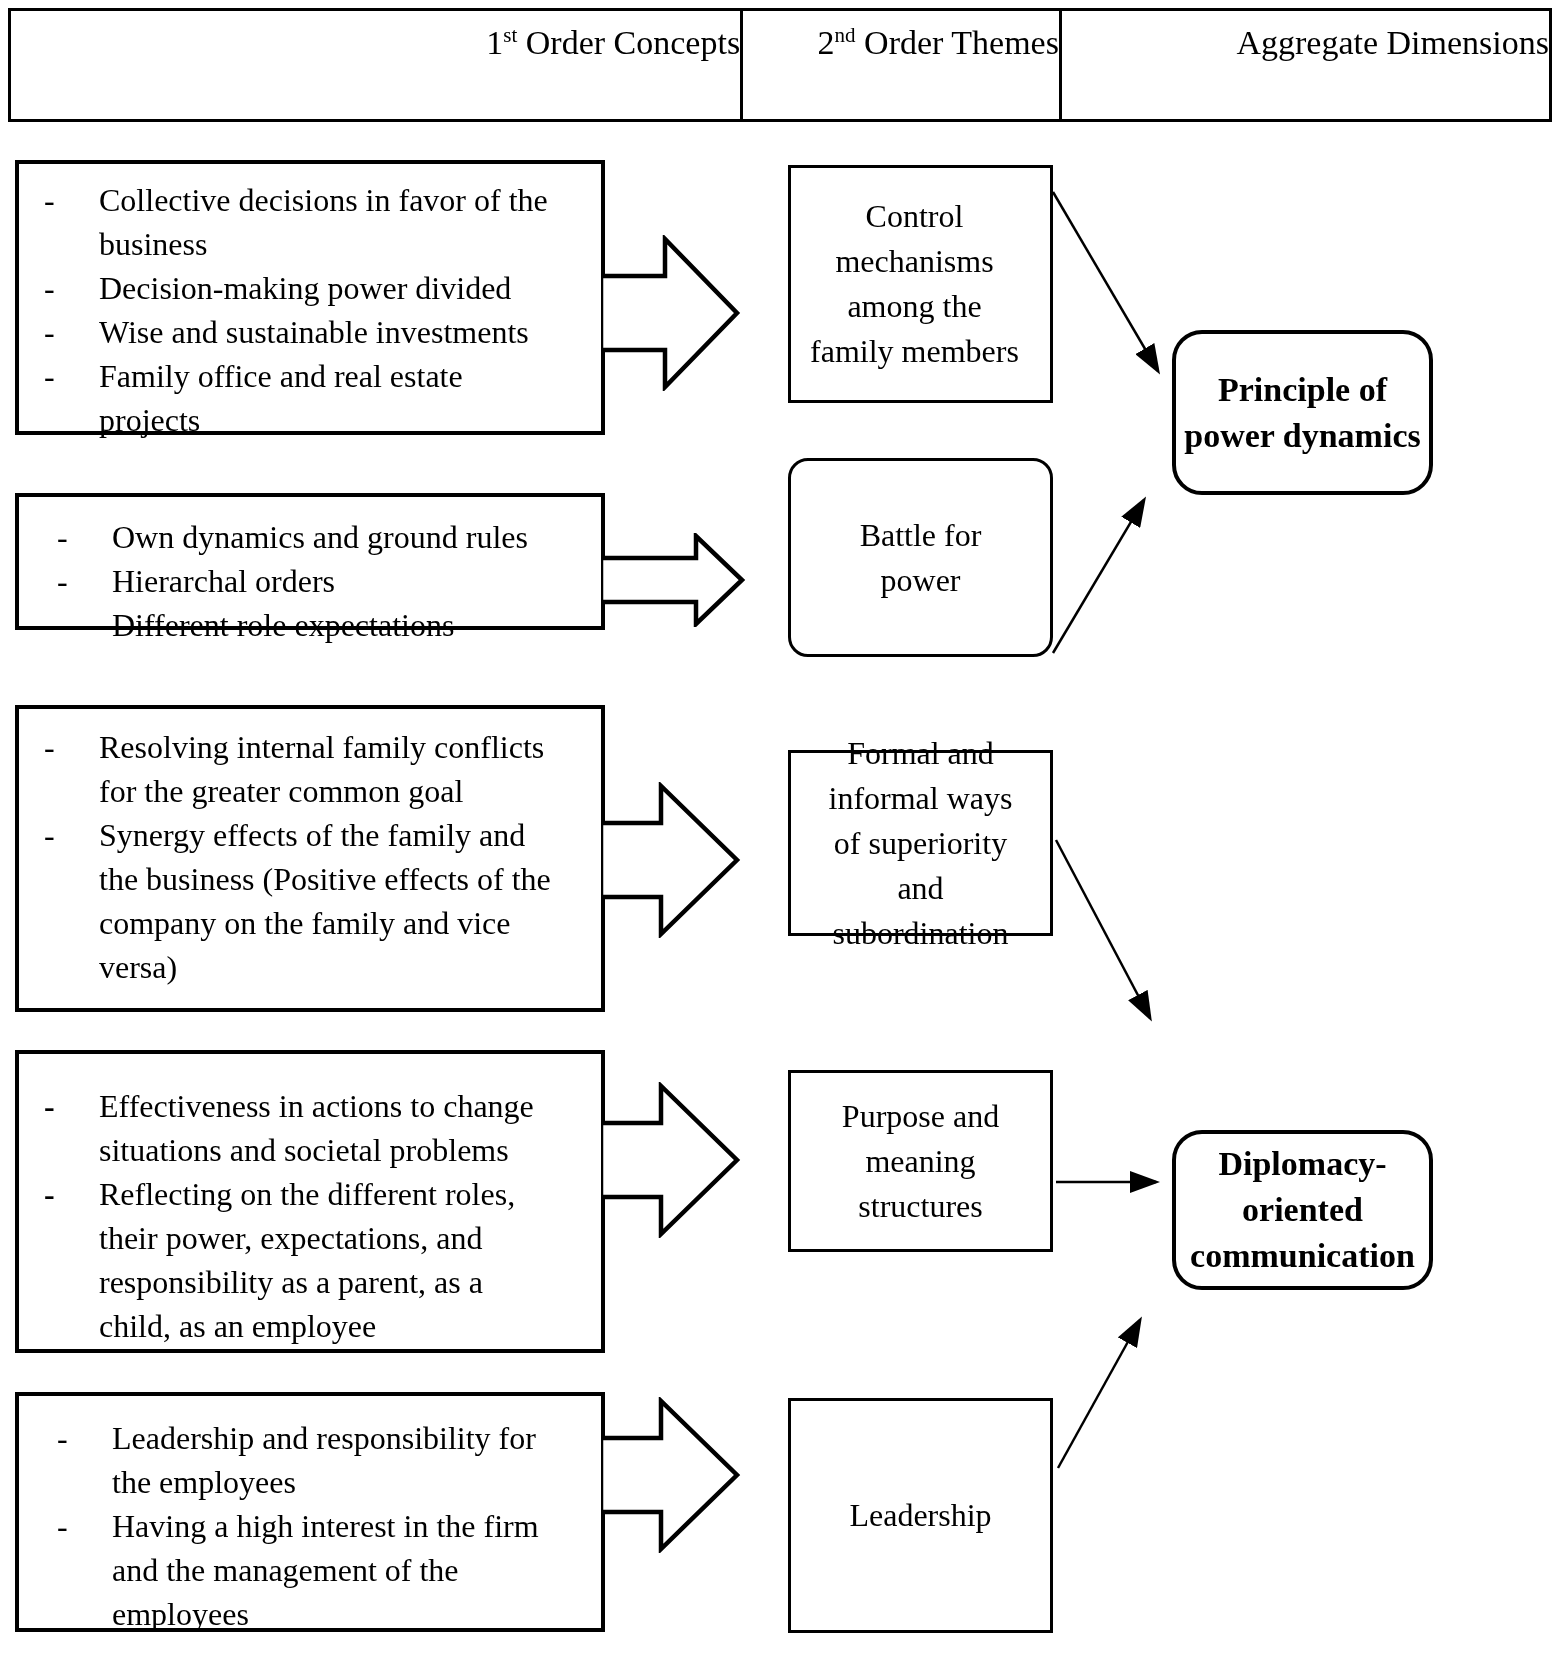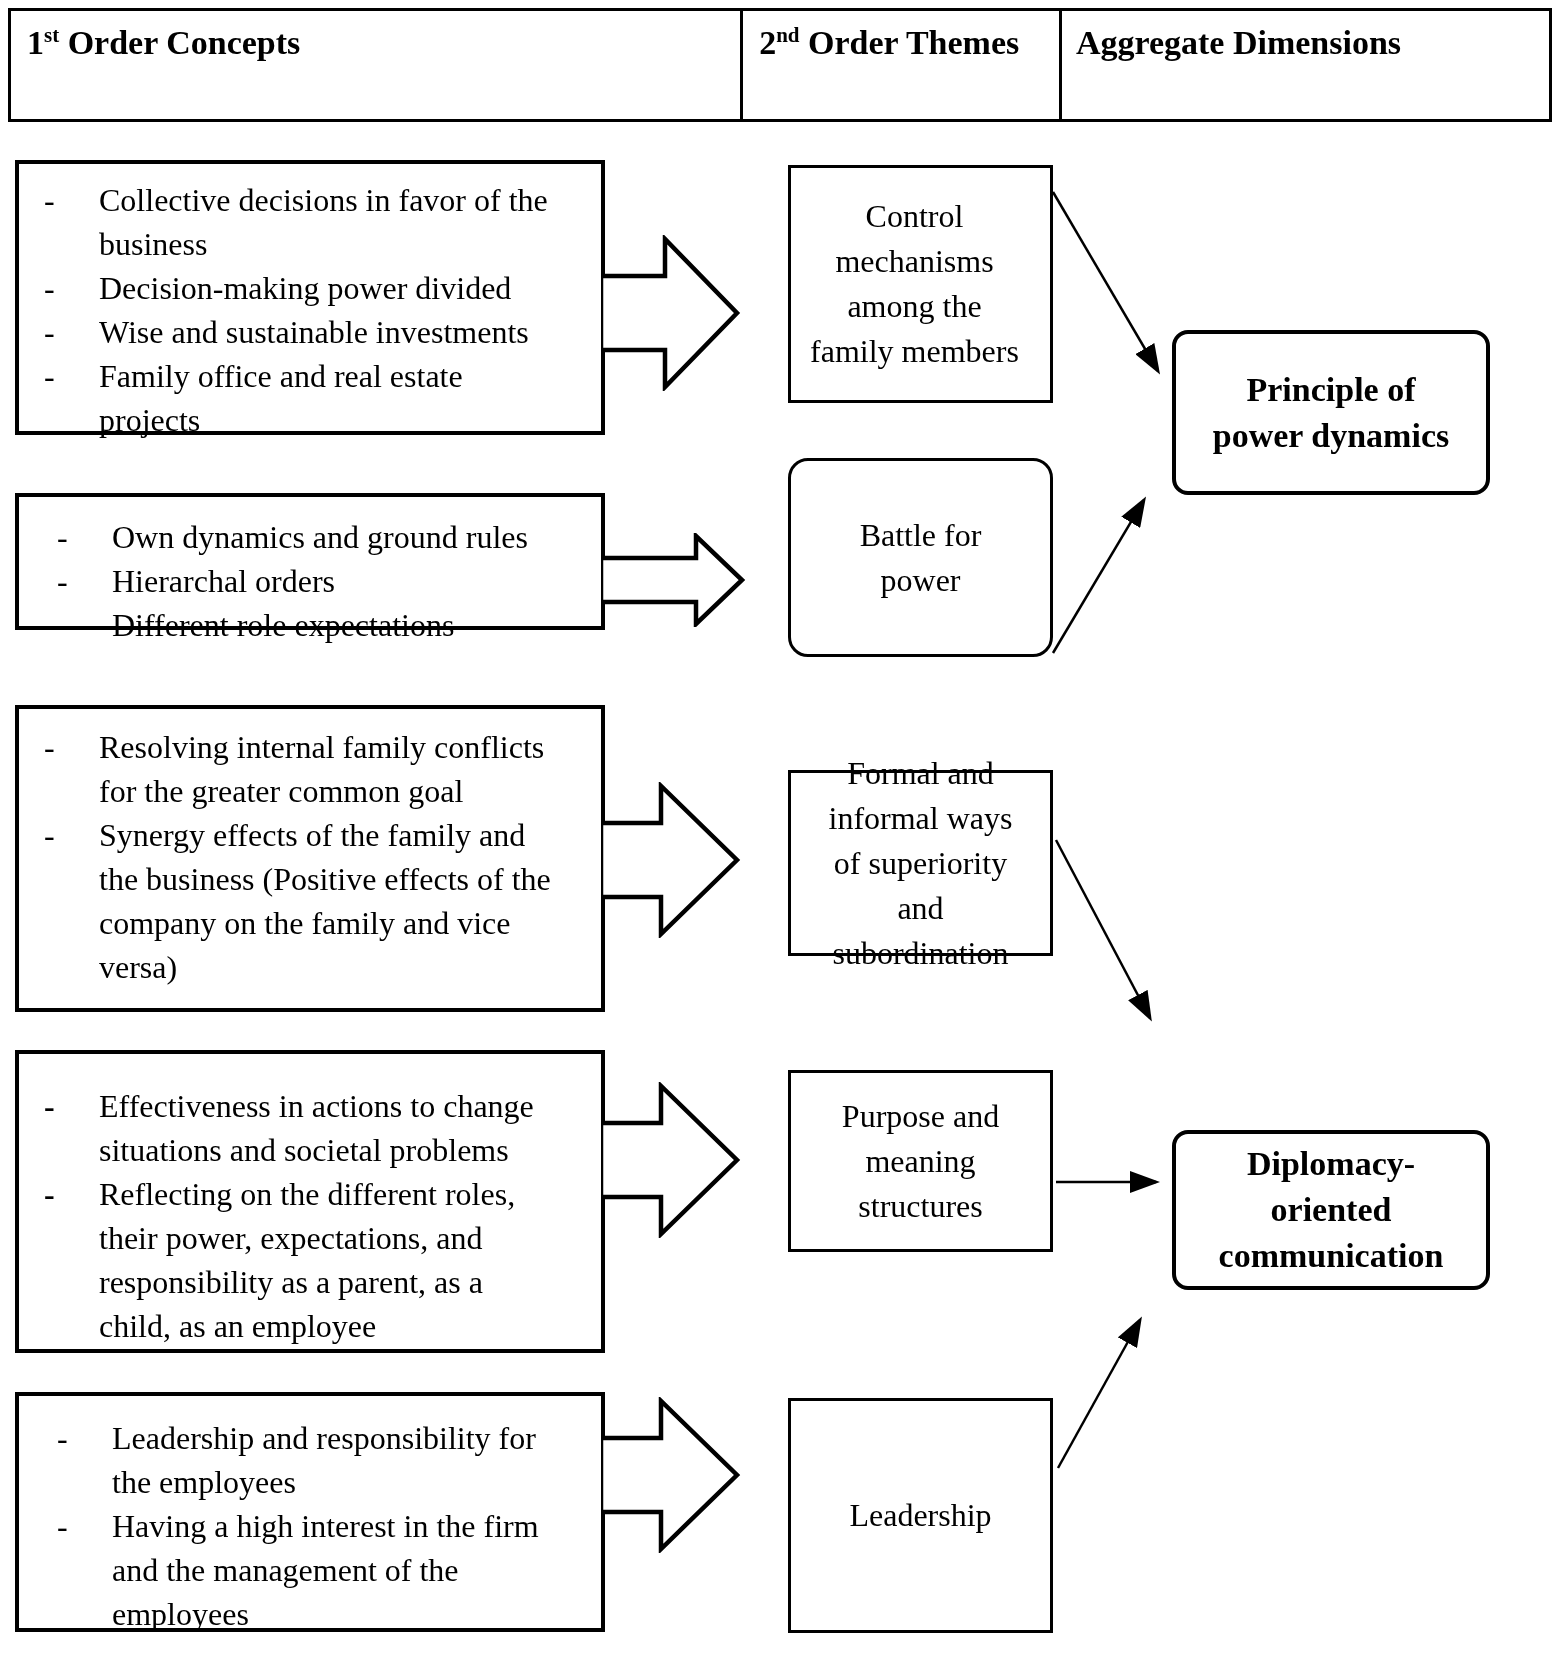--- a/index.html
+++ b/index.html
@@ -5,21 +5,21 @@
   html,body{margin:0;padding:0;background:#fff;}
   #canvas{
     position:relative;width:1560px;height:1655px;background:#fff;
     font-family:"Liberation Serif", serif;color:#000;overflow:hidden;
   }
   
   #header-table{
     position:absolute;left:8px;top:8px;width:1544px;height:114px;
     border:3px solid #000;display:flex;box-sizing:border-box;
   }
-  .hcell{box-sizing:border-box;padding:12px 0 12px 16px;font-weight:bold;font-size:34px;line-height:1.15;}
+  .hcell{box-sizing:border-box;padding:12px 0 12px 16px;font-weight:normal;font-size:34px;line-height:1.15;text-align:right;}
   .hcell sup{font-size:21px;line-height:0;}
   #hcell-1{width:732px;}
   #hcell-2{width:320px;border-left:3px solid #000;}
   #hcell-3{width:492px;border-left:3px solid #000;padding-left:14px;}
   
   .cbox{
     position:absolute;left:15px;width:590px;border:4px solid #000;box-sizing:border-box;
     padding:14px 0 0 25px;font-size:32px;line-height:44px;
   }
   .cbox .li{display:flex;}
@@ -40,26 +40,26 @@
   #barrow4{top:1082px;}
   #barrow5{top:1397px;}
   
   .tbox{
     position:absolute;left:788px;width:265px;border:3px solid #000;box-sizing:border-box;
     display:flex;align-items:center;justify-content:center;text-align:center;
     font-size:32px;line-height:45px;padding:0 28px;
   }
   #mbox1{top:165px;height:238px;padding-left:16px;}
   #mbox2{top:458px;height:199px;border-radius:20px;}
-  #mbox3{top:750px;height:186px;margin-top:20px;}
+  #mbox3{top:750px;height:186px;}
   #mbox4{top:1070px;height:182px;}
   #mbox5{top:1398px;height:235px;}
   
   .dbox{
-    position:absolute;left:1172px;width:318px;border:4px solid #000;border-radius:16px;
+    position:absolute;left:1172px;width:261px;border:4px solid #000;border-radius:30px;
     box-sizing:border-box;display:flex;align-items:center;justify-content:center;
     text-align:center;font-weight:bold;font-size:34px;line-height:46px;white-space:pre-line;
   }
   #rbox1{top:330px;height:165px;}
   #rbox2{top:1112px;height:160px;margin-top:18px;}
   
   #connectors{position:absolute;left:0;top:0;pointer-events:none;}
 </style>
 </head>
 <body>

